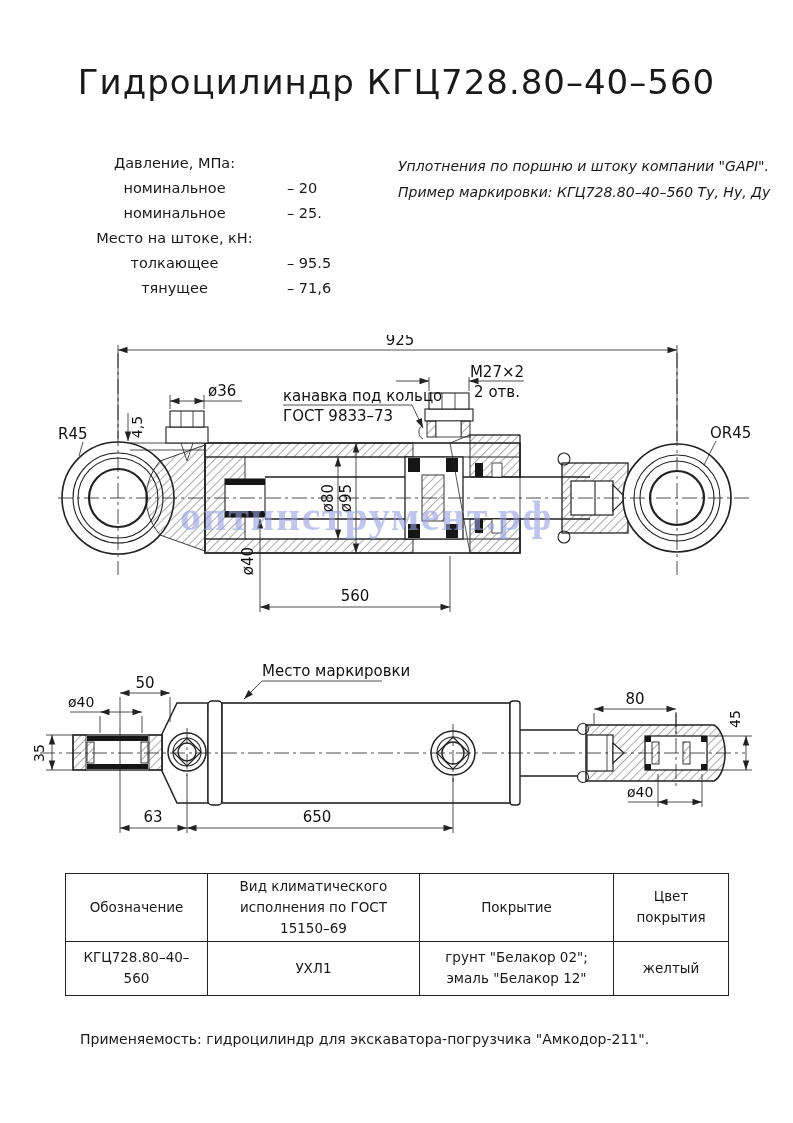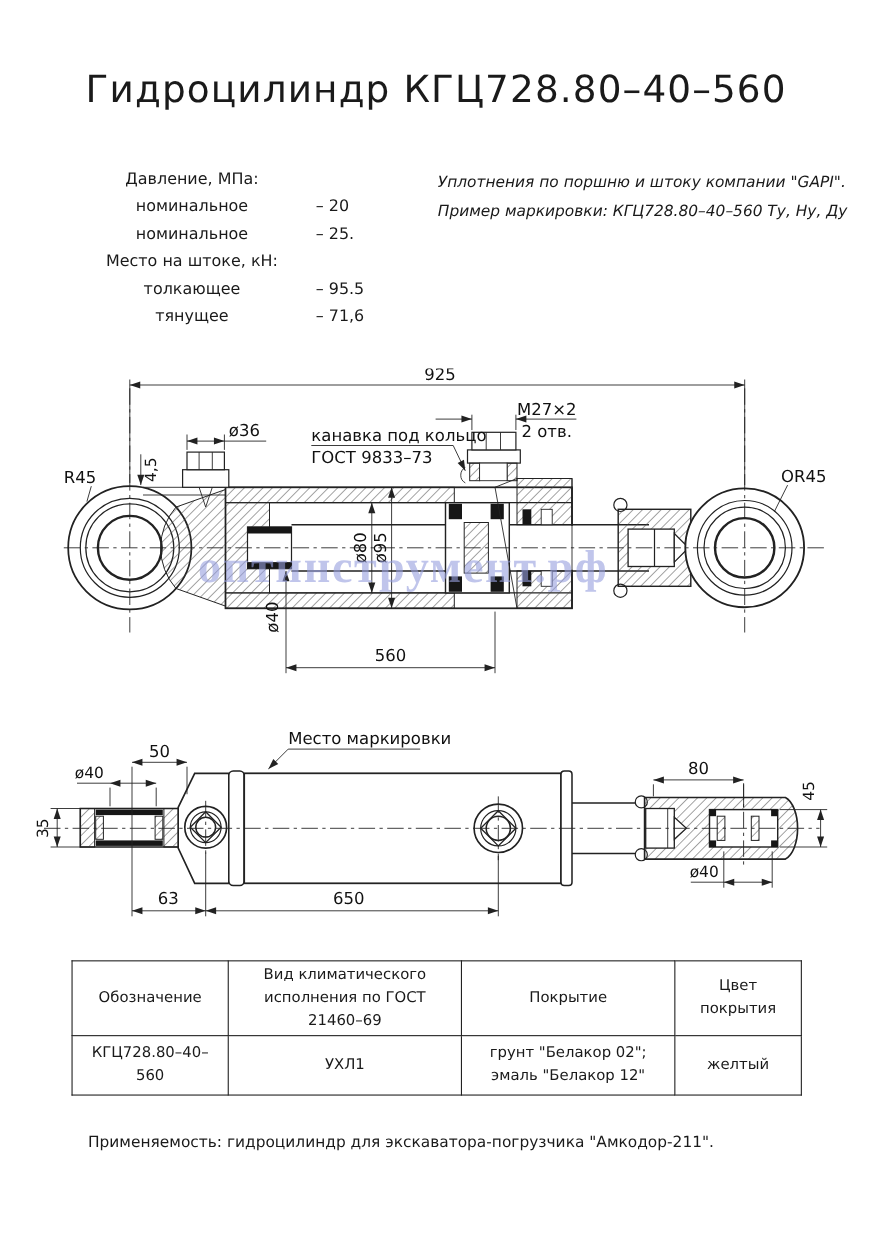--- a/index.html
+++ b/index.html
@@ -318,21 +318,21 @@
   <table class="spec">
     <colgroup>
         <col style="width:142px">
         <col style="width:212px">
         <col style="width:194px">
         <col style="width:115px">
       </colgroup>
     <tbody>
         <tr style="height:48px">
       <th>Обозначение</th>
-      <th>Вид климатического исполнения по ГОСТ 21460–69</th>
+      <th>Вид климатического исполнения по ГОСТ 15150–69</th>
       <th>Покрытие</th>
       <th>Цвет покрытия</th>
     </tr>
     <tr style="height:54px">
       <td>КГЦ728.80–40–560</td>
       <td>УХЛ1</td>
       <td class="preline">грунт "Белакор 02";
 эмаль "Белакор 12"</td>
       <td>желтый</td>
     </tr>

